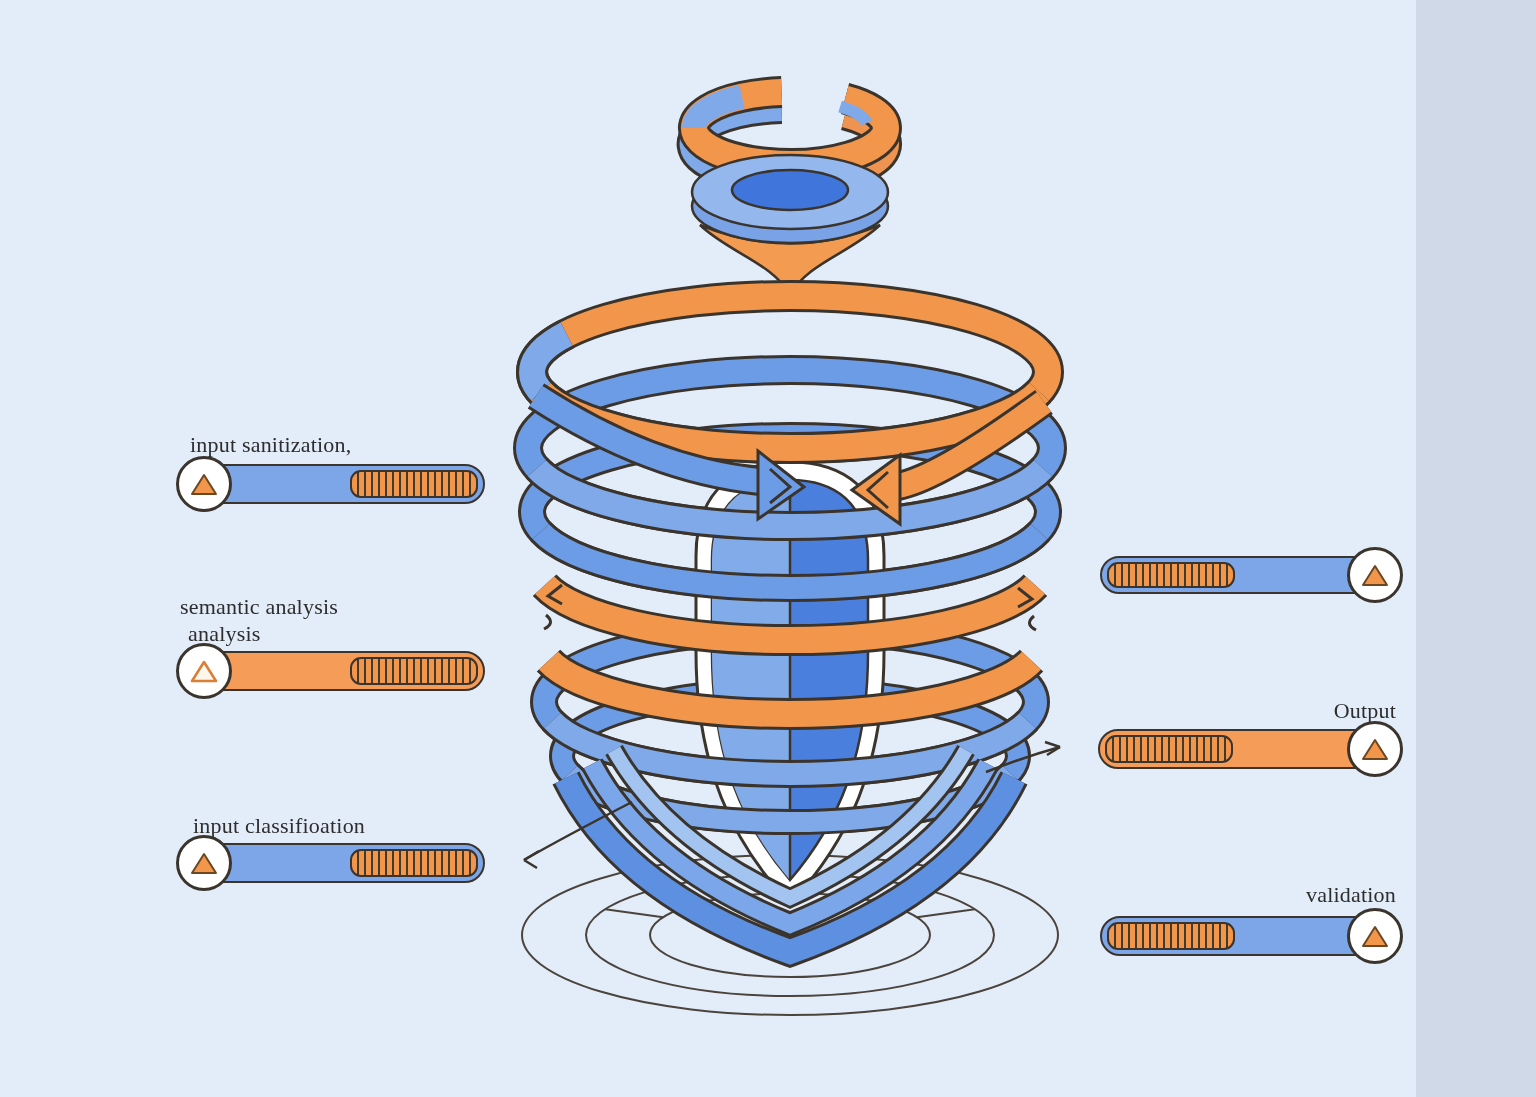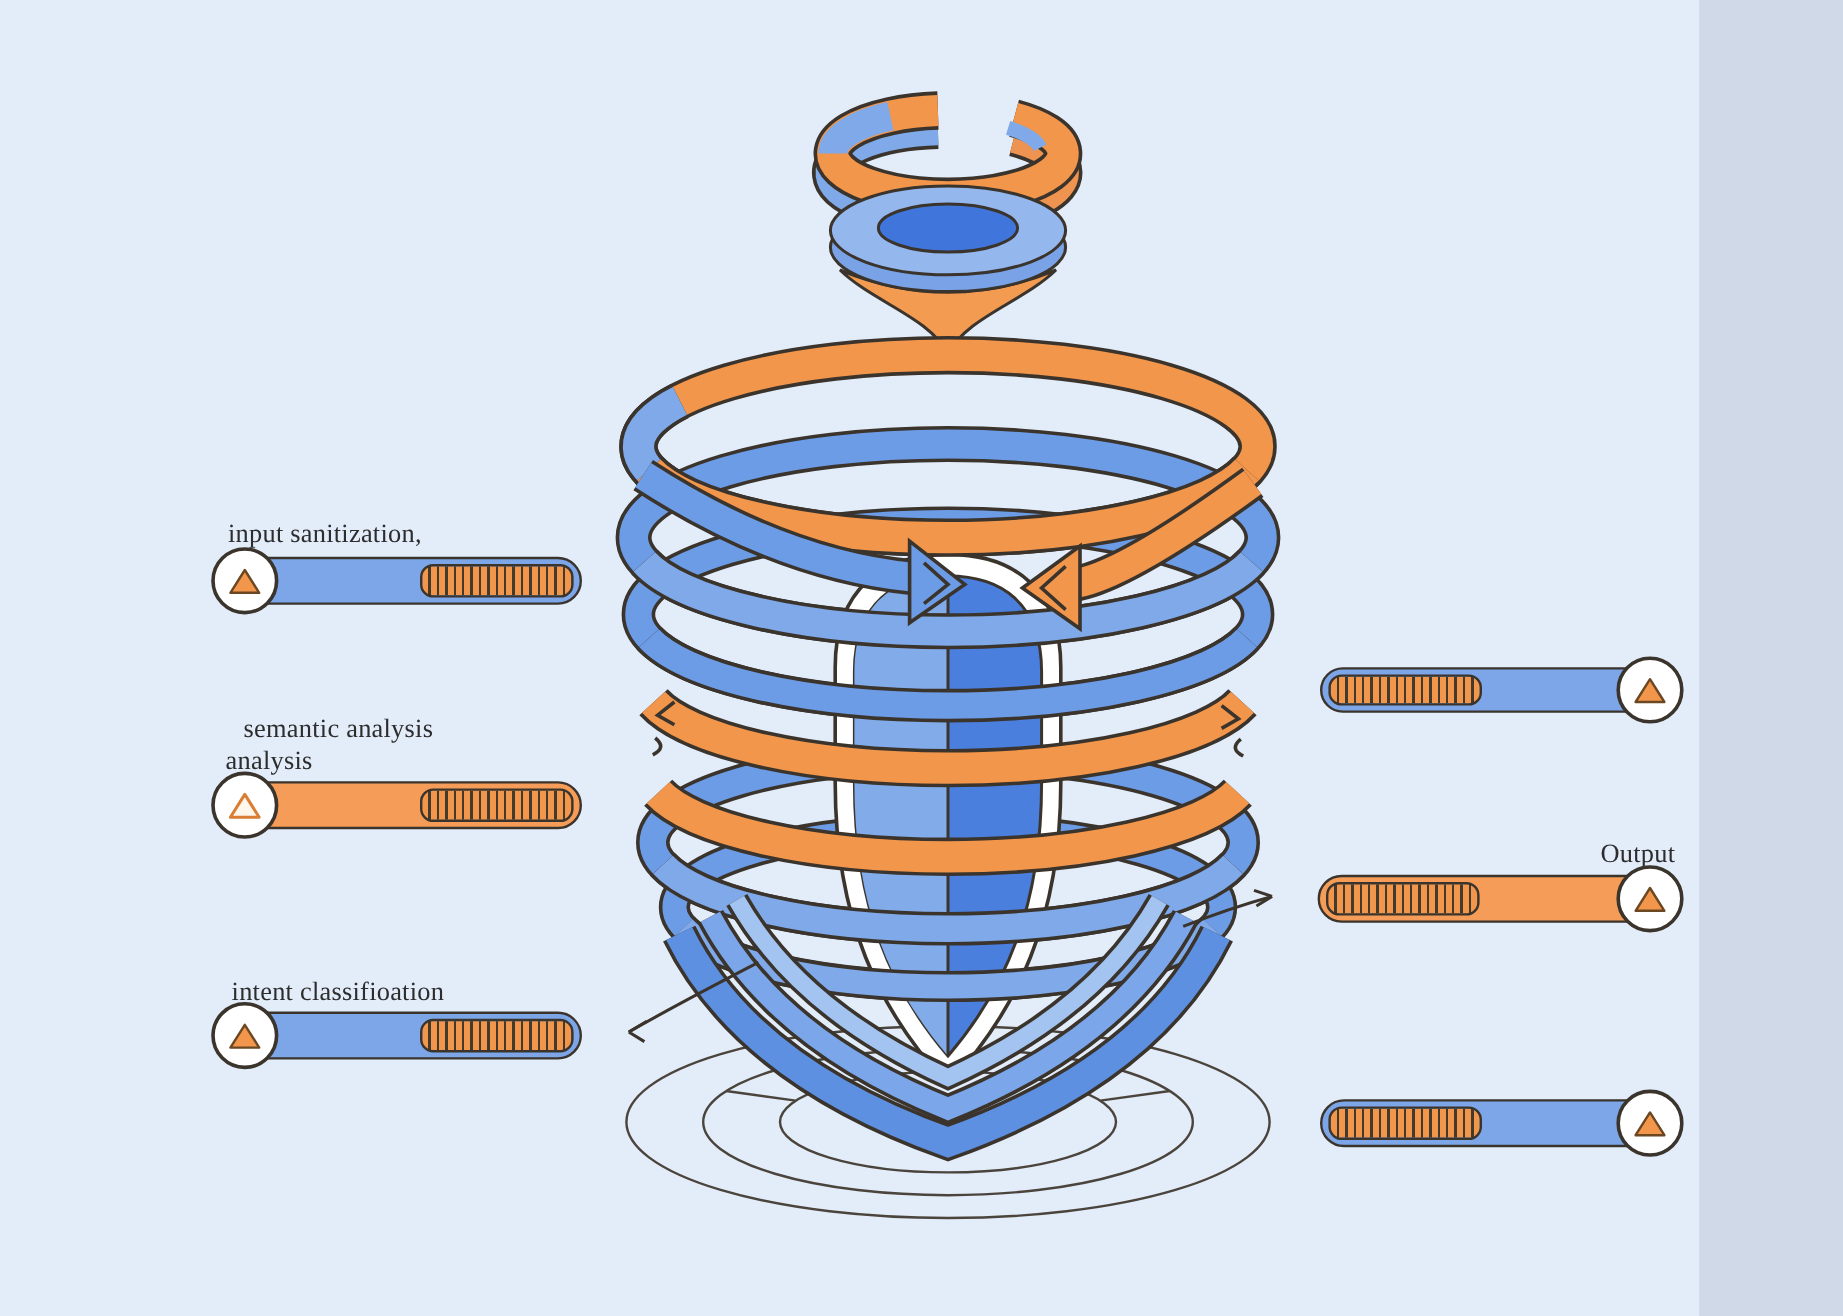--- a/index.html
+++ b/index.html
@@ -166,32 +166,32 @@
   <div class="lbl" style="left:190px;top:432px;">input sanitization,</div>
   <div class="pill blue node-left" style="left:183px;top:464px;width:302px;">
     <div class="hatch"></div>
     <div class="node">
       <svg width="28" height="25" viewBox="0 0 28 25">
           <polygon points="14,3 26,22 2,22" fill="#f2964c" stroke="#6b4722" stroke-width="2" stroke-linejoin="round"></polygon>
         </svg>
     </div>
   </div>
 
-  <div class="lbl" style="left:203px;top:594px;">semantic analysis</div>
+  <div class="lbl" style="left:180px;top:594px;">semantic analysis</div>
   <div class="lbl" style="left:188px;top:621px;">analysis</div>
   <div class="pill orange node-left" style="left:183px;top:651px;width:302px;">
     <div class="hatch"></div>
     <div class="node">
       <svg width="28" height="25" viewBox="0 0 28 25">
           <polygon points="14,3 26,22 2,22" fill="#fff6ec" stroke="#d97e35" stroke-width="2.5" stroke-linejoin="round"></polygon>
         </svg>
     </div>
   </div>
 
-  <div class="lbl" style="left:193px;top:813px;">intent classifioation</div>
+  <div class="lbl" style="left:193px;top:813px;">input classifioation</div>
   <div class="pill blue node-left" style="left:183px;top:843px;width:302px;">
     <div class="hatch"></div>
     <div class="node">
       <svg width="28" height="25" viewBox="0 0 28 25">
           <polygon points="14,3 26,22 2,22" fill="#f2964c" stroke="#6b4722" stroke-width="2" stroke-linejoin="round"></polygon>
         </svg>
     </div>
   </div>
 
   <div class="pill blue node-right" style="left:1100px;top:556px;width:296px;height:38px;">
@@ -206,20 +206,21 @@
   <div class="lbl center" style="left:1098px;top:698px;width:298px;">Output</div>
   <div class="pill orange node-right" style="left:1098px;top:729px;width:298px;">
     <div class="hatch"></div>
     <div class="node">
       <svg width="28" height="25" viewBox="0 0 28 25">
           <polygon points="14,3 26,22 2,22" fill="#f2964c" stroke="#6b4722" stroke-width="2" stroke-linejoin="round"></polygon>
         </svg>
     </div>
   </div>
 
+  <div class="lbl center" style="left:1100px;top:882px;width:296px;">validation</div>
   <div class="pill blue node-right" style="left:1100px;top:916px;width:296px;">
     <div class="hatch"></div>
     <div class="node">
       <svg width="28" height="25" viewBox="0 0 28 25">
           <polygon points="14,3 26,22 2,22" fill="#f2964c" stroke="#6b4722" stroke-width="2" stroke-linejoin="round"></polygon>
         </svg>
     </div>
   </div>
 
 </div>

